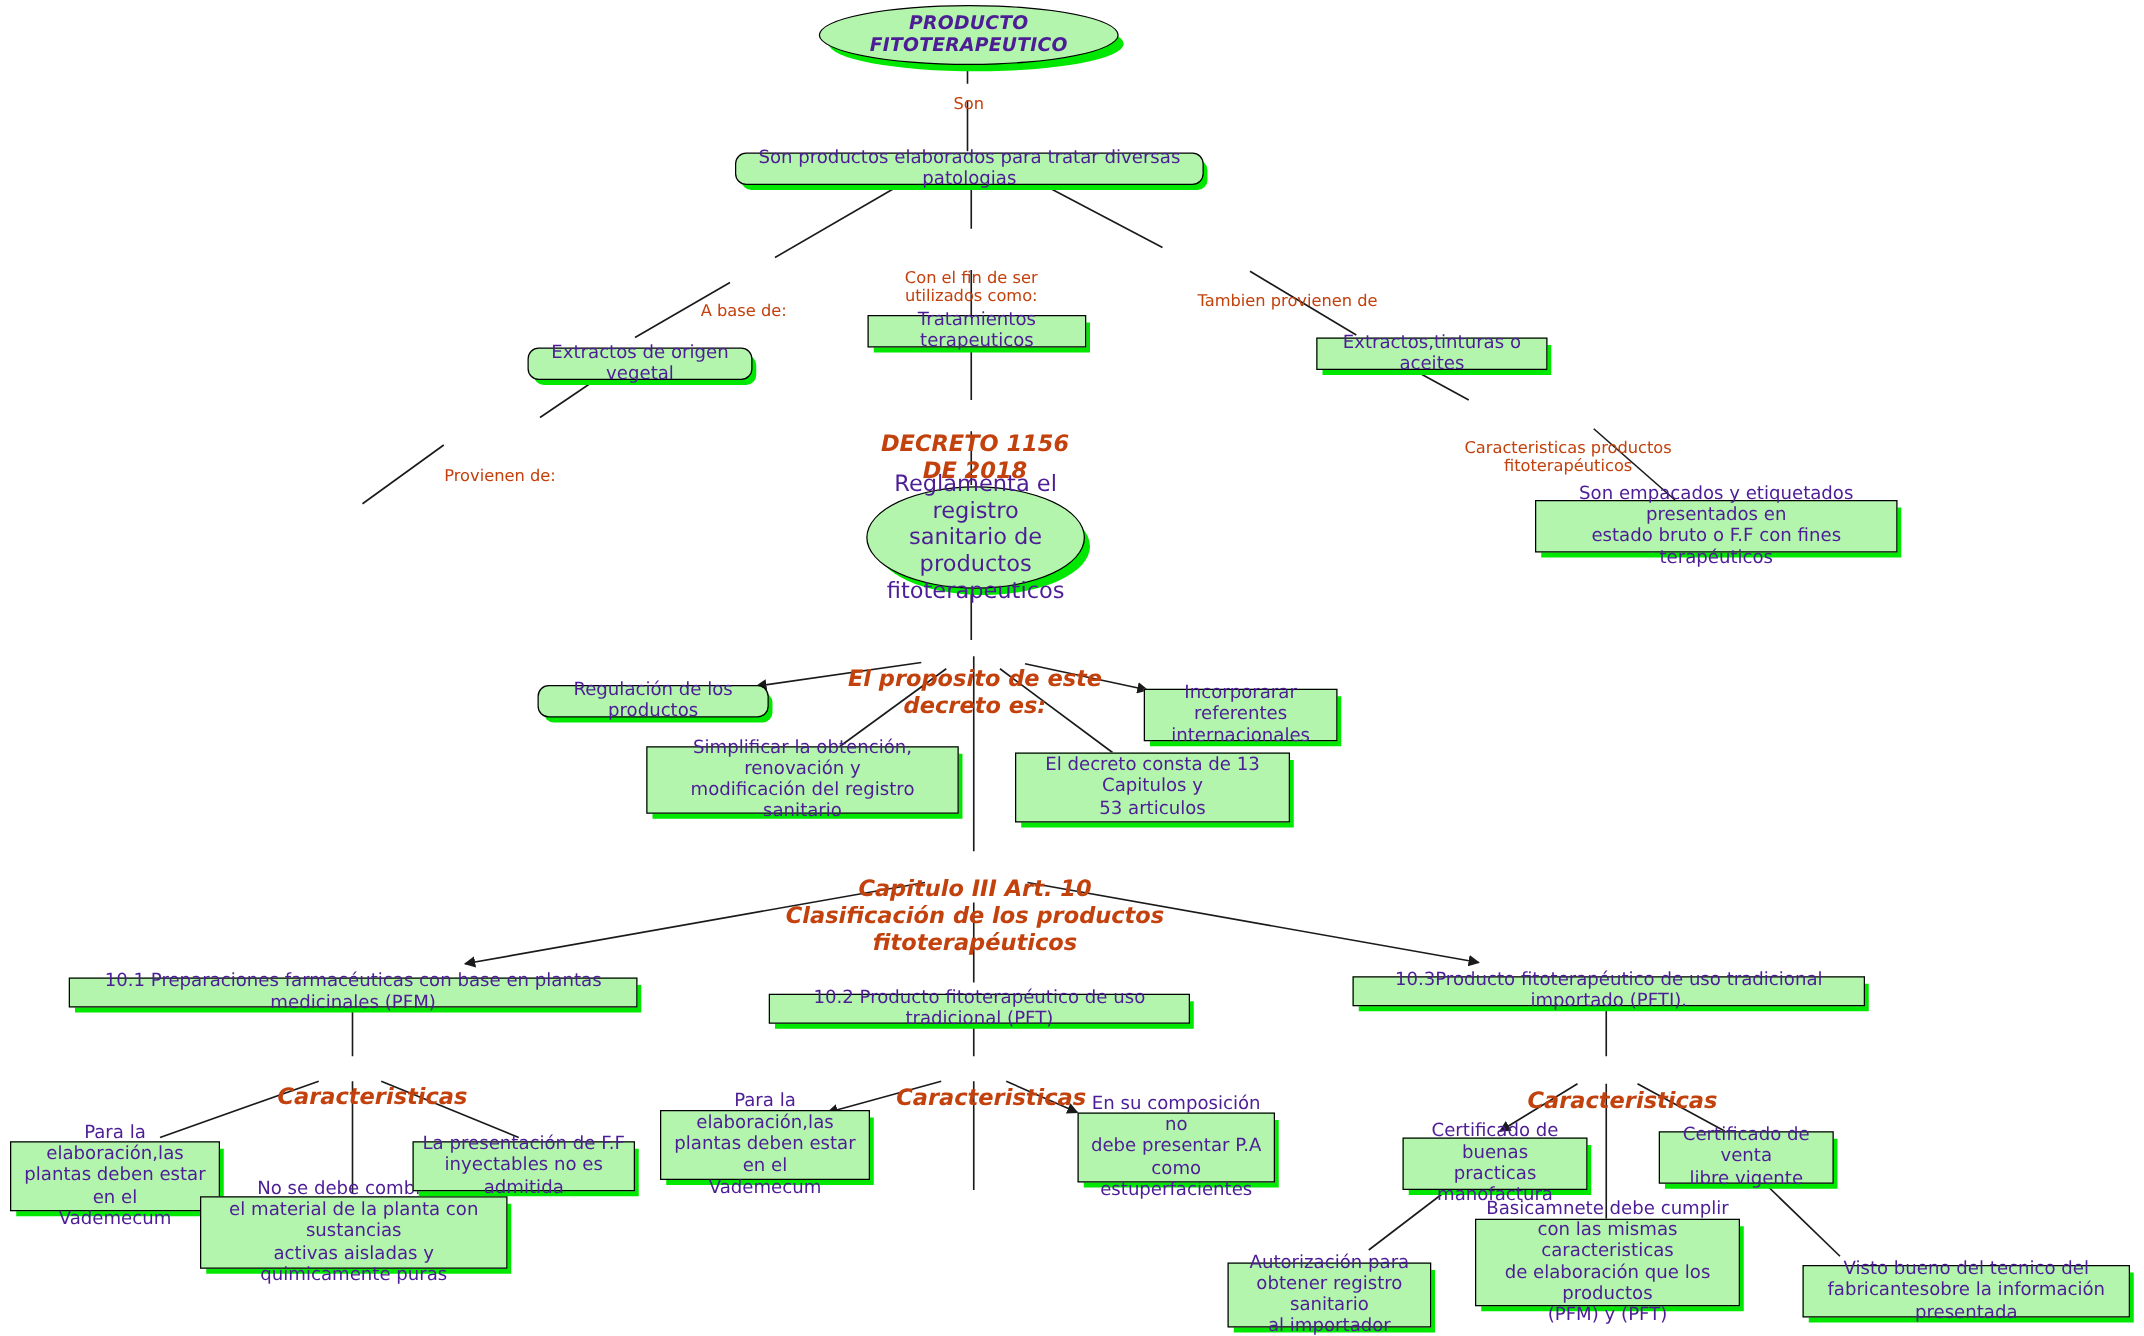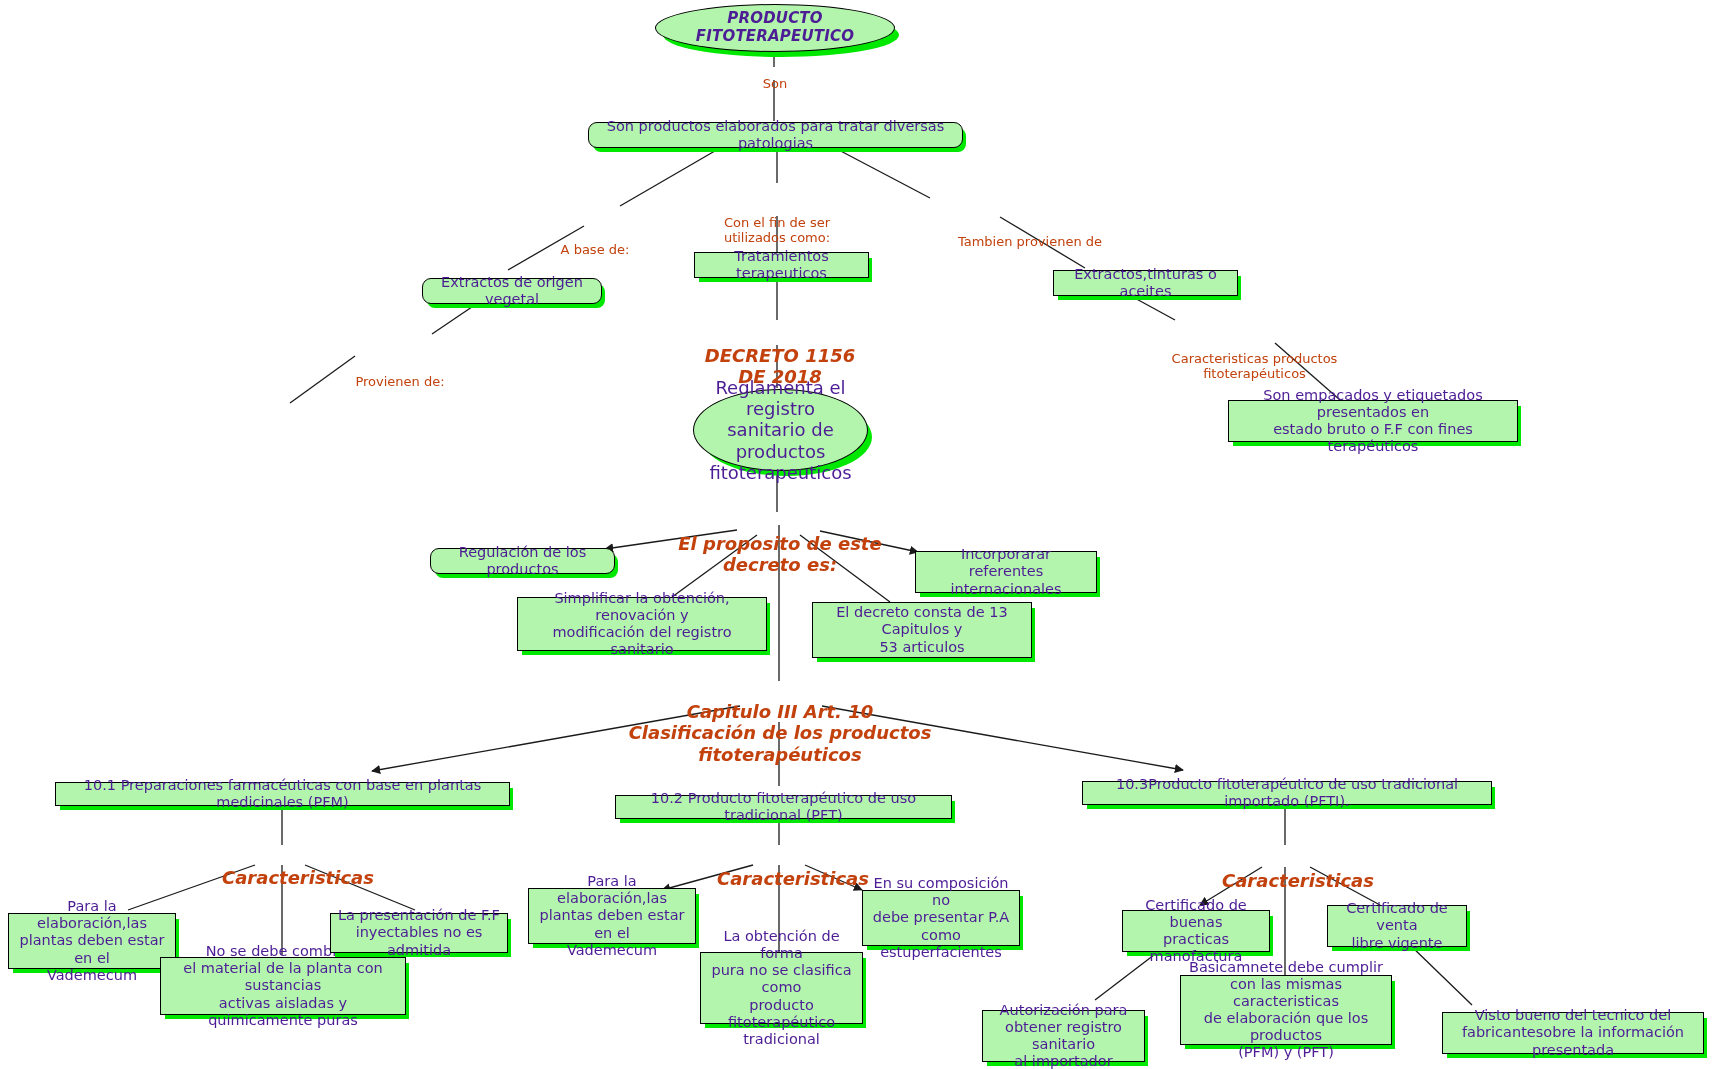--- a/index.html
+++ b/index.html
@@ -204,21 +204,21 @@
   </div>
 
   <div class="label bold" style="left:665px; top:511px; width:230px;">
     <span>El proposito de este decreto es:</span>
   </div>
 
   <div class="node rounded" style="left:430px; top:548px; width:185px; height:26px;">
     <span>Regulación de los productos</span>
   </div>
 
-  <div class="node" style="left:915px; top:551px; width:182px; height:42px; white-space:pre-line;">
+  <div class="node" style="left:915px; top:551px; width:155px; height:42px; white-space:pre-line;">
     <span>Incorporarar referentes
 internacionales</span>
   </div>
 
   <div class="node" style="left:517px; top:597px; width:250px; height:54px; white-space:pre-line;">
     <span>Simplificar la obtención, renovación y
 modificación del registro sanitario</span>
   </div>
 
   <div class="node" style="left:812px; top:602px; width:220px; height:56px; white-space:pre-line;">
@@ -271,26 +271,20 @@
     <span>La presentación de F.F
 inyectables no es admitida</span>
   </div>
 
   <div class="node" style="left:528px; top:888px; width:168px; height:56px; white-space:pre-line;">
     <span>Para la elaboración,las
 plantas deben estar en el
 Vademecum</span>
   </div>
 
-  <div class="node" style="left:700px; top:952px; width:163px; height:72px; white-space:pre-line;">
-    <span>La obtención de forma
-pura no se clasifica como
-producto fitoterapéutico
-tradicional</span>
-  </div>
 
   <div class="node" style="left:862px; top:890px; width:158px; height:56px; white-space:pre-line;">
     <span>En su composición no
 debe presentar P.A como
 estuperfacientes</span>
   </div>
 
   <div class="node" style="left:1122px; top:910px; width:148px; height:42px; white-space:pre-line;">
     <span>Certificado de buenas
 practicas manofactura</span>

